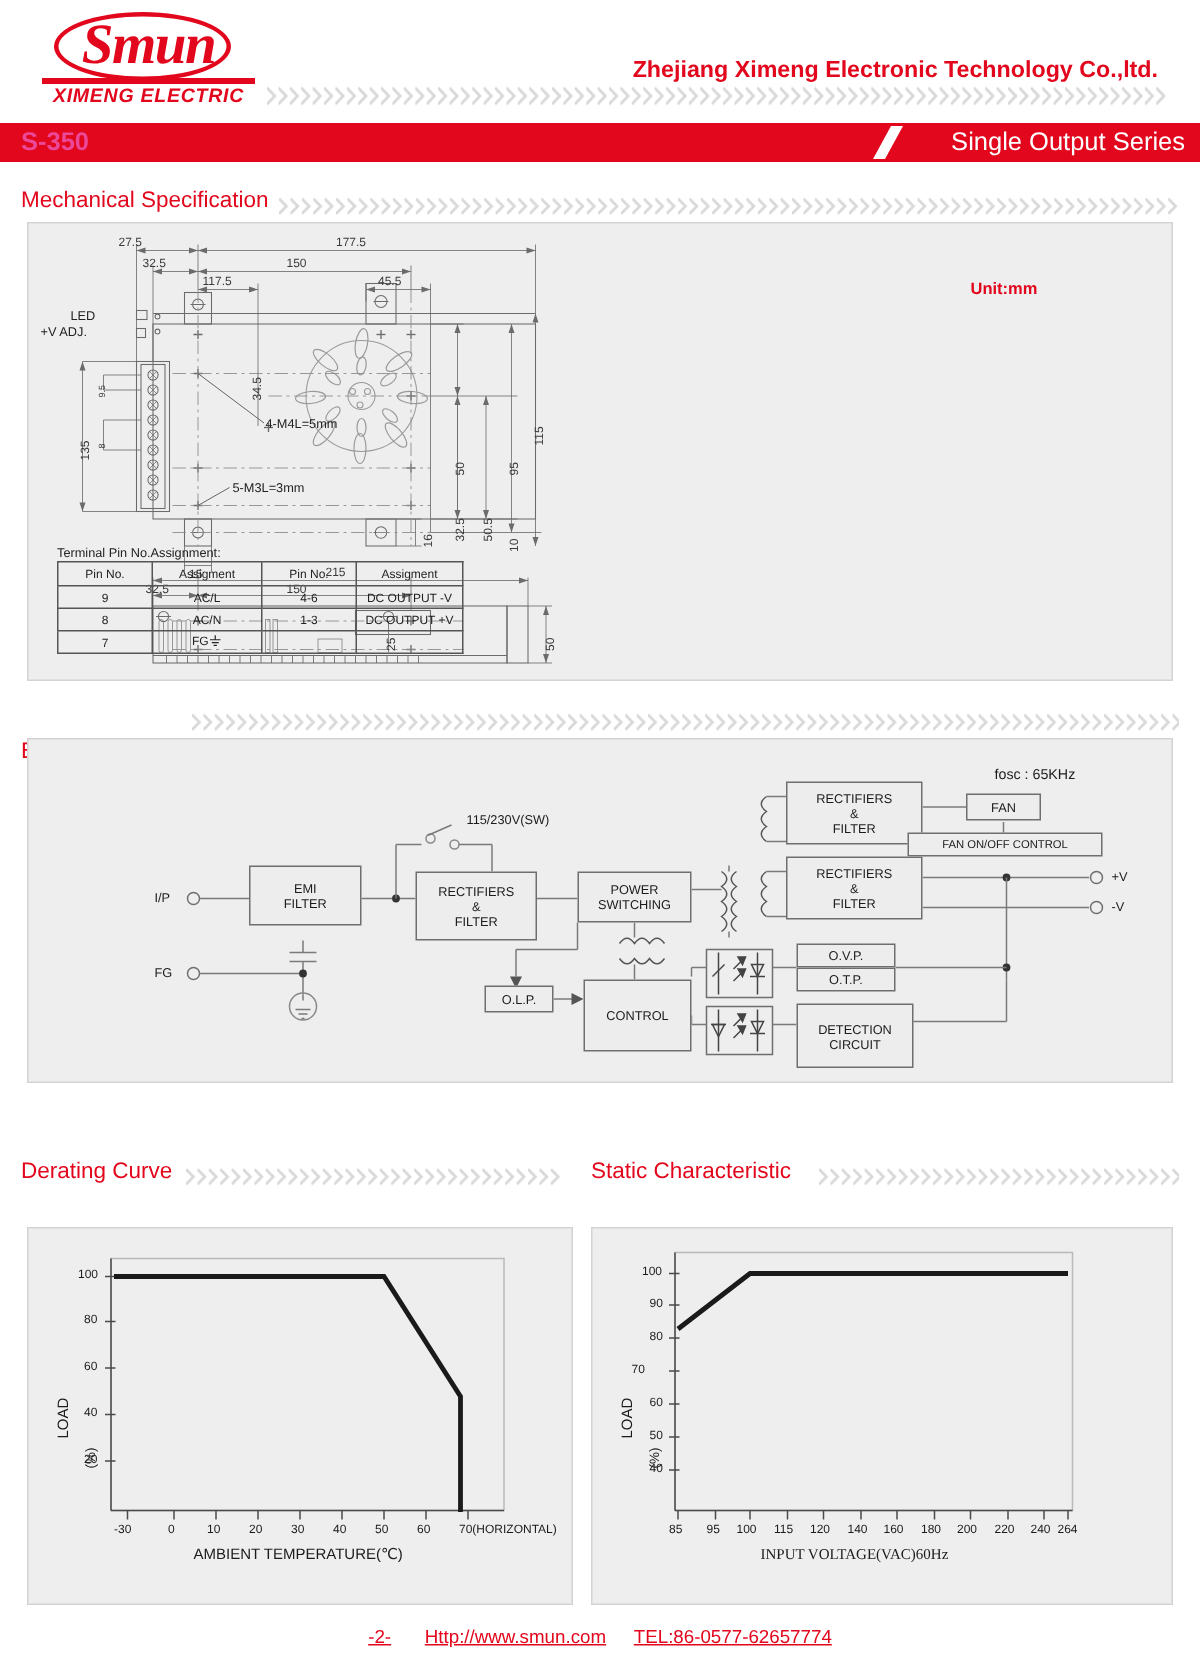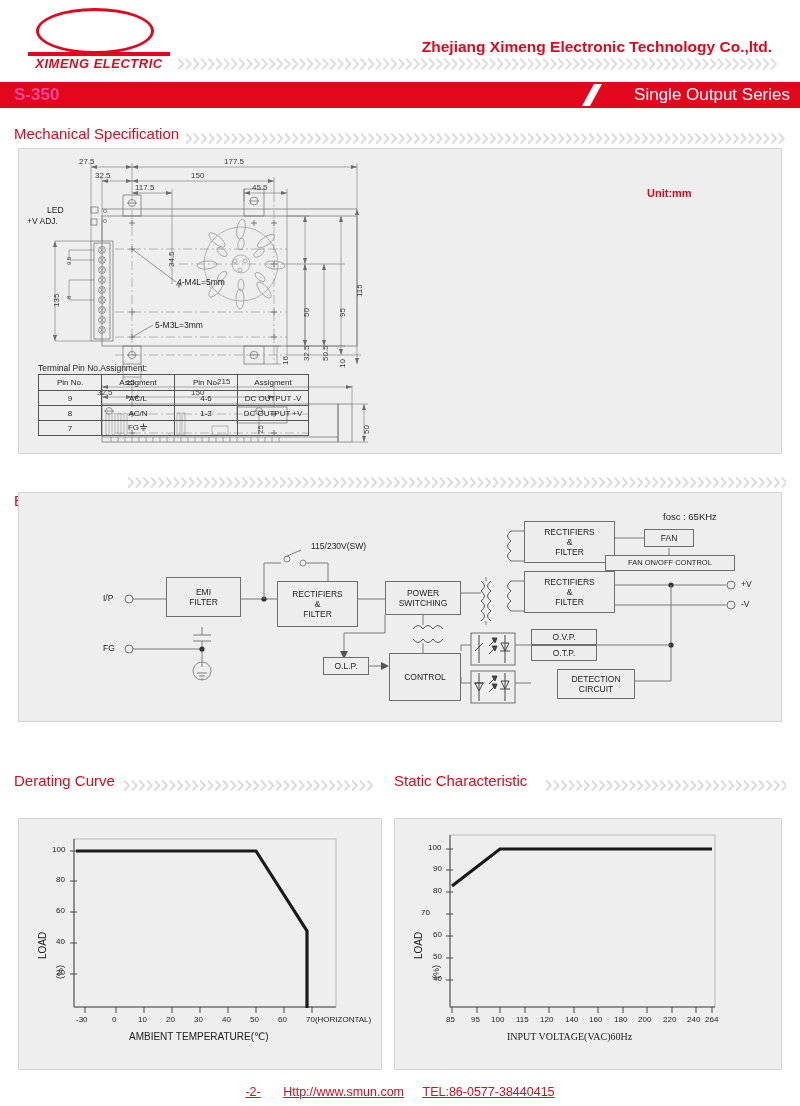--- a/index.html
+++ b/index.html
@@ -70,20 +70,21 @@
   
   #footer{left:0;top:1082px;width:800px;text-align:center;}
   #footer span{font-size:12.5px;color:#e2071c;text-decoration:underline;}
   #page-num{margin-right:18px;}
 </style>
 </head>
 <body>
 
 <div class="abs" id="logo-block">
   <div class="logo-ellipse"></div>
+  <div class="logo-word">Smun</div>
   <div class="logo-bar"></div>
   <div class="logo-sub">XIMENG ELECTRIC</div>
 </div>
 
 <div class="abs" id="company-name">Zhejiang Ximeng Electronic Technology Co.,ltd.</div>
 
 <div class="abs" id="header-chevrons">
   <svg width="600" height="14" viewBox="0 0 600 14" xmlns="http://www.w3.org/2000/svg">
     <defs>
       <pattern id="chvHdr" x="0" y="0" width="7.6" height="14" patternUnits="userSpaceOnUse">
@@ -650,21 +651,21 @@
   </div>
   <div class="bd-box" style="left:370px;top:160px;width:72px;height:48px;">
     <span>CONTROL</span>
   </div>
   <div class="bd-box" style="left:512px;top:136px;width:66px;height:16px;">
     <span>O.V.P.</span>
   </div>
   <div class="bd-box" style="left:512px;top:152px;width:66px;height:16px;align-items:center;">
     <span>O.T.P.</span>
   </div>
-  <div class="bd-box" style="left:512px;top:176px;width:78px;height:30px;margin-left:26px;">
+  <div class="bd-box" style="left:512px;top:176px;width:78px;height:43px;">
     <span style="white-space:pre-line">DETECTION
 CIRCUIT</span>
   </div>
 
   
   <div class="bd-lbl" style="left:84px;top:100px;">I/P</div>
   <div class="bd-lbl" style="left:84px;top:150px;">FG</div>
   <div class="bd-lbl" style="left:292px;top:48px;">115/230V(SW)</div>
   <div class="bd-lbl" style="left:722px;top:86px;">+V</div>
   <div class="bd-lbl" style="left:722px;top:106px;">-V</div>
@@ -792,14 +793,14 @@
   <div class="ax-lbl" style="left:310px;top:196px;">264</div>
 
   <div class="ax-title-v" style="left:18px;top:140px;">LOAD</div>
   <div class="ax-pct" style="left:36px;top:160px;">(%)</div>
   <div class="ax-title" style="left:112px;top:212px;font-family:Liberation Serif, serif;">INPUT VOLTAGE(VAC)60Hz</div>
 </div>
 
 <div class="abs" id="footer">
   <span id="page-num">-2-</span>
   <span>Http://www.smun.com</span>
-  <span style="margin-left:14px;">TEL:86-0577-38440415</span>
+  <span style="margin-left:14px;">TEL:86-0577-62657774</span>
 </div>
 
 </body></html>

